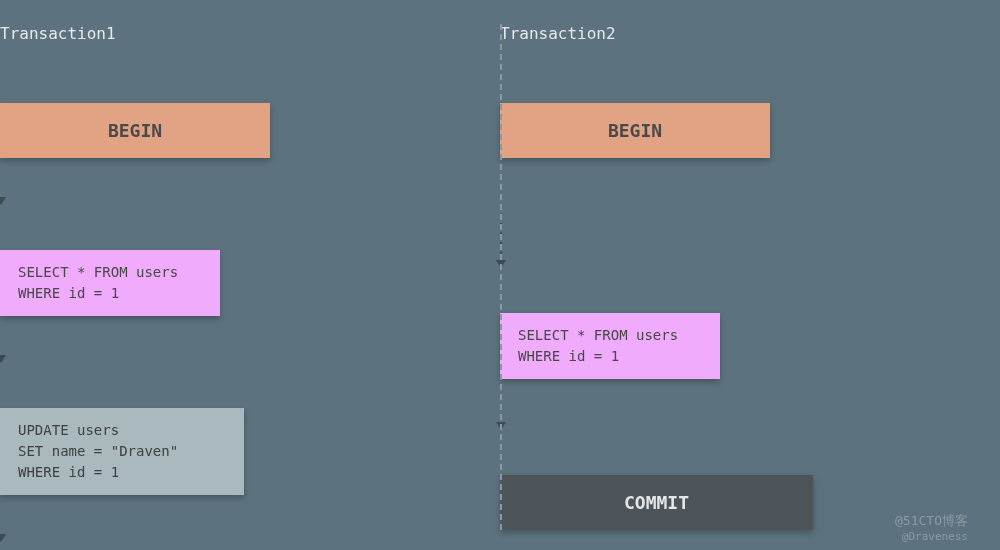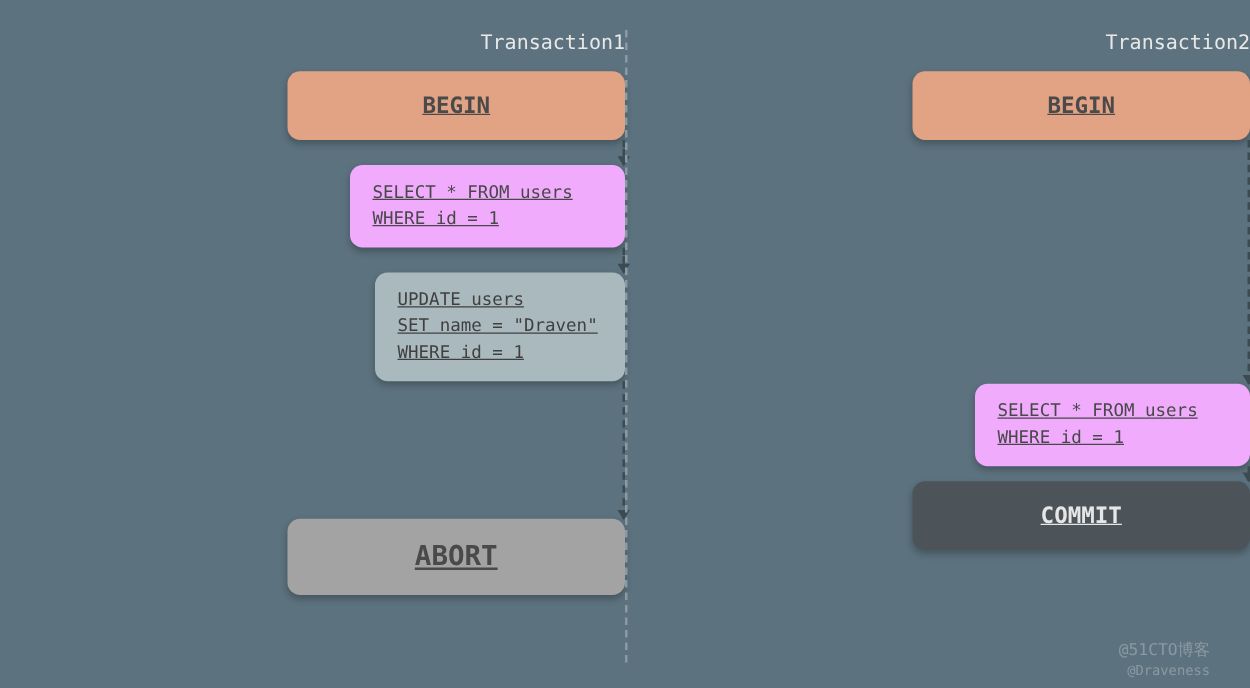--- a/index.html
+++ b/index.html
@@ -14,82 +14,82 @@
   .container {
     display: flex;
     width: 100%;
     height: 100%;
     padding: 24px 0 20px 0;
   }
   .col {
     flex: 1;
     display: flex;
     flex-direction: column;
-    align-items: flex-end;
+    align-items: flex-start;
     position: relative;
+    gap: 46px;
   }
   .divider {
     position: absolute;
     left: 500px;
     top: 24px;
     bottom: 20px;
     width: 0;
     border-left: 2px dashed #8a9aa3;
   }
   .title {
     color: #e8e8e8;
     font-size: 16px;
     margin-bottom: 14px;
     font-weight: 500;
   }
   .box {
-    border-radius: 10px;
+    border-radius: 0;
     padding: 12px 18px;
     color: #3a3a3a;
     font-size: 14px;
     font-weight: 600;
     text-align: center;
     box-shadow: 0 3px 6px rgba(0,0,0,0.25);
     white-space: pre;
     line-height: 1.5;
-    text-decoration: underline;
   }
   .box.begin {
     background: #e2a284;
     width: 270px;
     font-size: 18px;
     padding: 14px 18px;
     color: #4a4a4a;
     font-weight: 700;
   }
   .box.select {
     background: #f0abfc;
     width: 220px;
     text-align: left;
     font-weight: 500;
     color: #484848;
   }
   .box.update {
     background: #a9b9be;
-    width: 200px;
+    width: 244px;
     text-align: left;
     font-weight: 500;
     color: #404040;
   }
   .box.abort {
     background: #a3a3a3;
     width: 270px;
     font-size: 22px;
     padding: 14px 18px;
     color: #4a4a4a;
     font-weight: 700;
   }
   .box.commit {
     background: #4c545a;
-    width: 270px;
+    width: 313px;
     font-size: 18px;
     padding: 14px 18px;
     color: #e6e6e6;
     font-weight: 700;
   }
   .arrow {
     position: relative;
     width: 2px;
     border-left: 2px dashed #3c4a52;
   }

